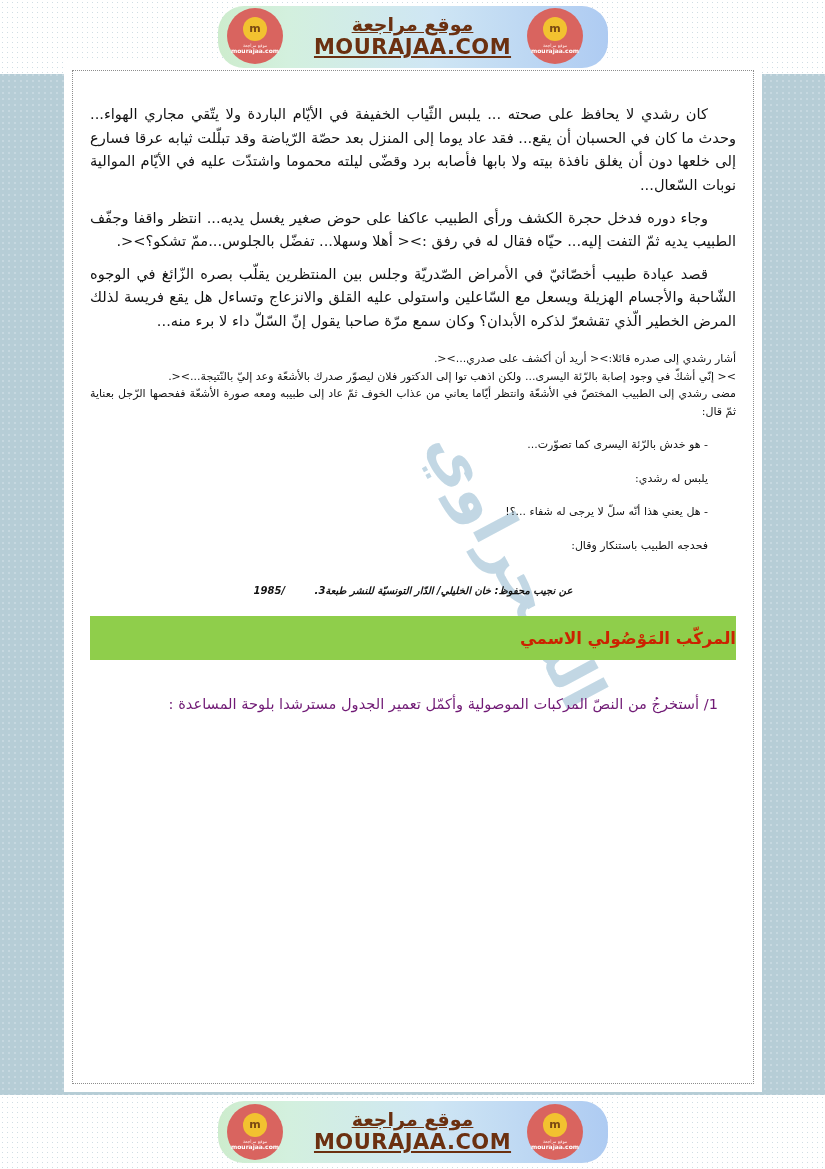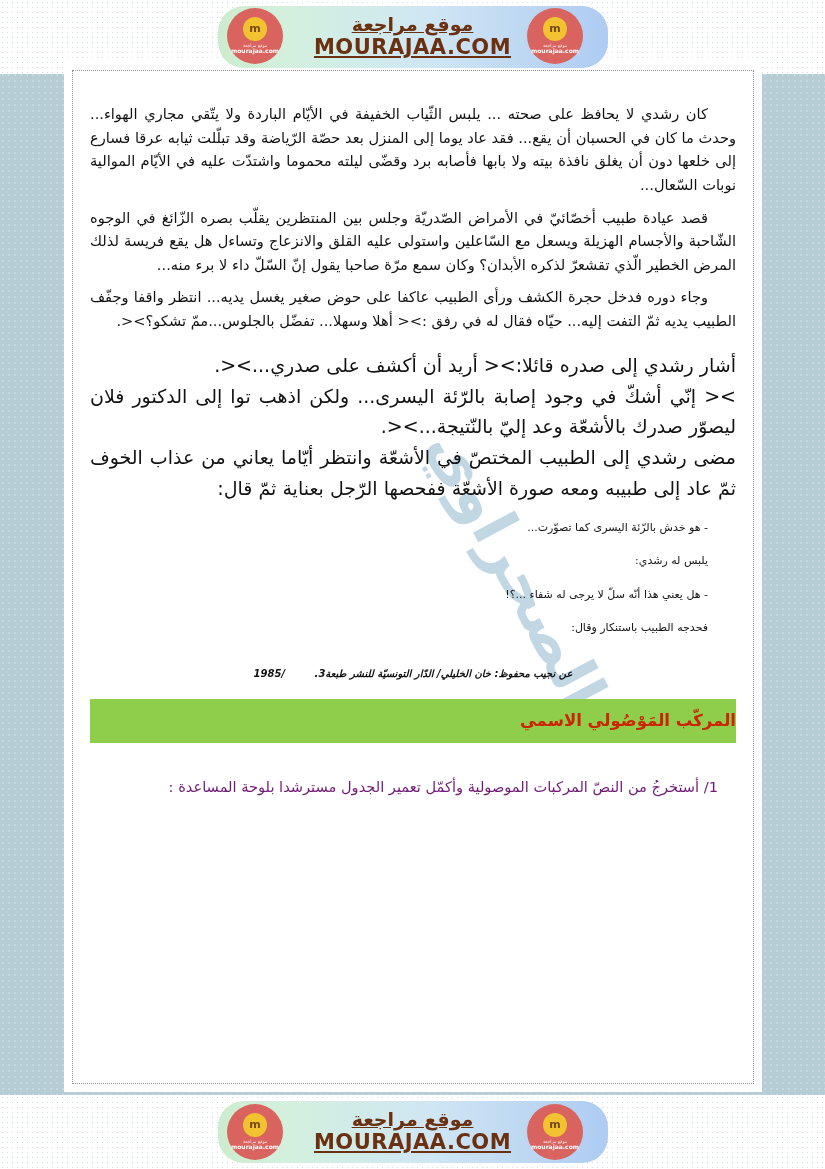--- a/index.html
+++ b/index.html
@@ -179,21 +179,21 @@
     font-size: 14.6px;
     line-height: 1.62;
     color: #121212;
     text-align: justify;
     text-indent: 28px;
     direction: rtl;
   }
   p.block {
     margin: 0;
     font-family: "DejaVu Sans", "Liberation Sans", sans-serif;
-    font-size: 19px;
+    font-size: 11px;
     line-height: 1.62;
     color: #121212;
     text-align: justify;
     direction: rtl;
   }
   p.line {
     margin: 0 0 16px 0;
     font-family: "DejaVu Sans", "Liberation Sans", sans-serif;
     font-size: 11px;
     line-height: 1.6;
@@ -279,22 +279,22 @@
 </div>
 
 <div class="page">
   <div class="page-inner"></div>
 
   <div class="watermark">الصحراوي</div>
 
   <div class="content">
 
     <p class="para">كان رشدي لا يحافظ على صحته ... يلبس الثّياب الخفيفة في الأيّام الباردة ولا يتّقي مجاري الهواء... وحدث ما كان في الحسبان أن يقع... فقد عاد يوما إلى المنزل بعد حصّة الرّياضة وقد تبلّلت ثيابه عرقا فسارع إلى خلعها دون أن يغلق نافذة بيته ولا بابها فأصابه برد وقضّى ليلته محموما واشتدّت عليه في الأيّام الموالية نوبات السّعال...</p>
+    <p class="para">وجاء دوره فدخل حجرة الكشف ورأى الطبيب عاكفا على حوض صغير يغسل يديه... انتظر واقفا وجفّف الطبيب يديه ثمّ التفت إليه... حيّاه فقال له في رفق :&gt;&lt; أهلا وسهلا... تفضّل بالجلوس...ممّ تشكو؟&gt;&lt;.</p>
     <p class="para">قصد عيادة طبيب أخصّائيّ في الأمراض الصّدريّة وجلس بين المنتظرين يقلّب بصره الزّائغ في الوجوه الشّاحبة والأجسام الهزيلة ويسعل مع السّاعلين واستولى عليه القلق والانزعاج وتساءل هل يقع فريسة لذلك المرض الخطير الّذي تقشعرّ لذكره الأبدان؟ وكان سمع مرّة صاحبا يقول إنّ السّلّ داء لا برء منه...</p>
-    <p class="para">وجاء دوره فدخل حجرة الكشف ورأى الطبيب عاكفا على حوض صغير يغسل يديه... انتظر واقفا وجفّف الطبيب يديه ثمّ التفت إليه... حيّاه فقال له في رفق :&gt;&lt; أهلا وسهلا... تفضّل بالجلوس...ممّ تشكو؟&gt;&lt;.</p>
 
     <div class="gap-sm"></div>
 
     <p class="block">أشار رشدي إلى صدره قائلا:&gt;&lt; أريد أن أكشف على صدري...&gt;&lt;.</p>
     <p class="block">&gt;&lt; إنّي أشكّ في وجود إصابة بالرّئة اليسرى... ولكن اذهب توا إلى الدكتور فلان ليصوّر صدرك بالأشعّة وعد إليّ بالنّتيجة...&gt;&lt;.</p>
     <p class="block">مضى رشدي إلى الطبيب المختصّ في الأشعّة وانتظر أيّاما يعاني من عذاب الخوف ثمّ عاد إلى طبيبه ومعه صورة الأشعّة ففحصها الرّجل بعناية ثمّ قال:</p>
 
     <div class="gap-md"></div>
 
     <p class="line">- هو خدش بالرّئة اليسرى كما تصوّرت...</p>

